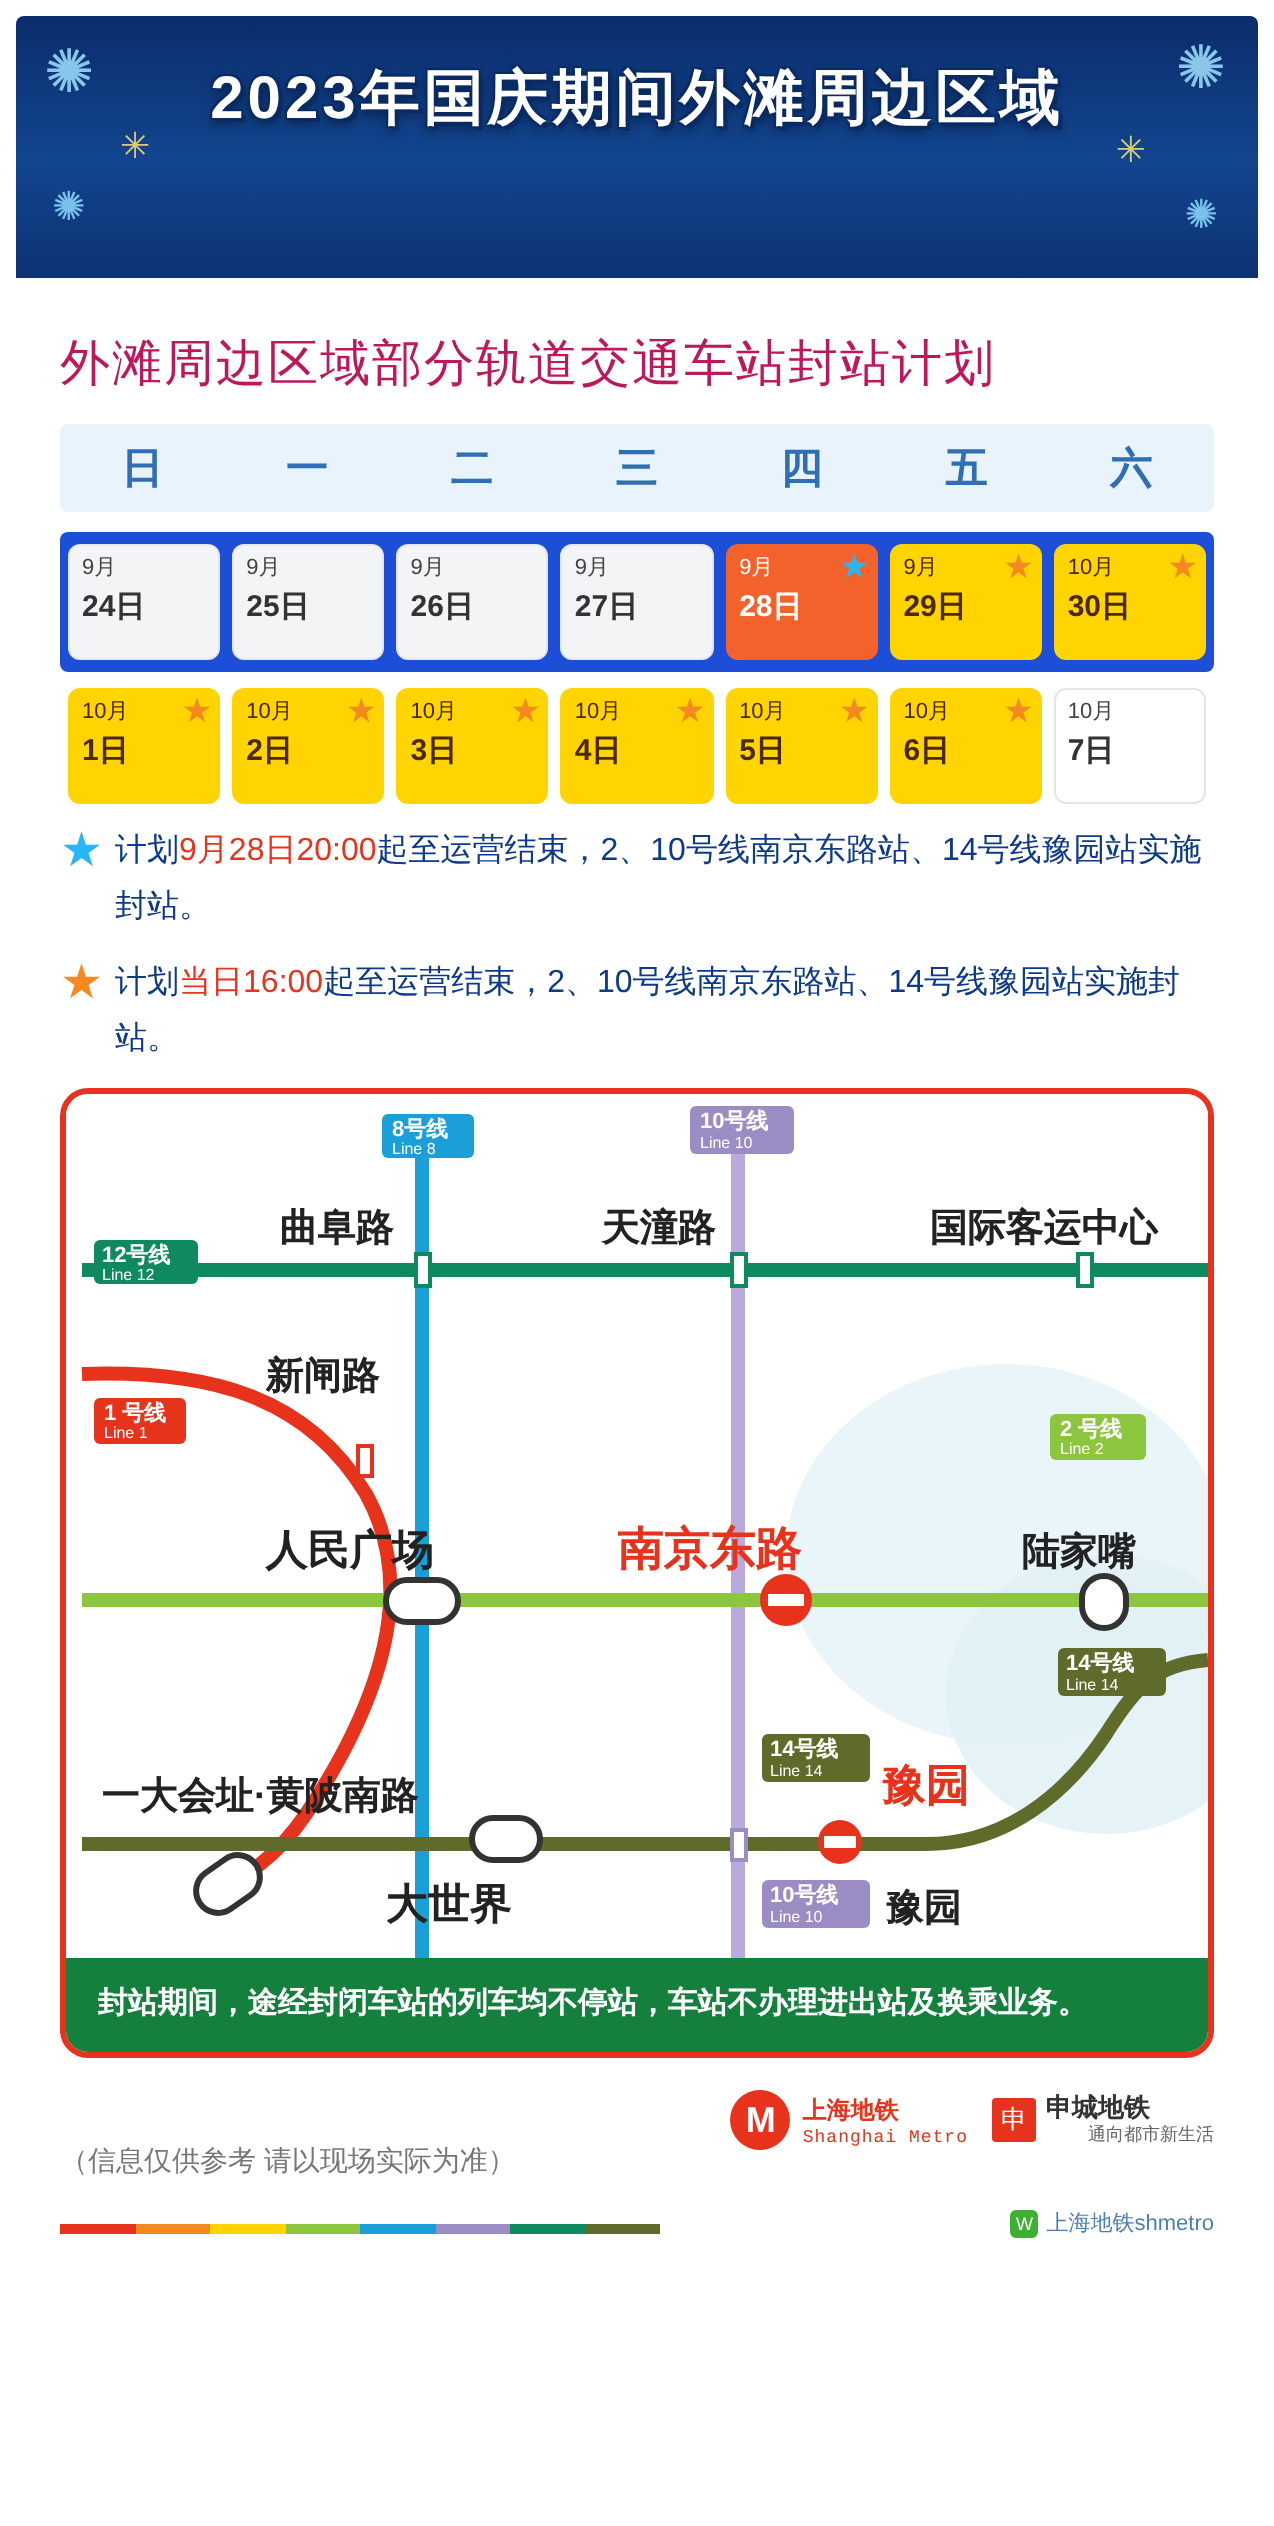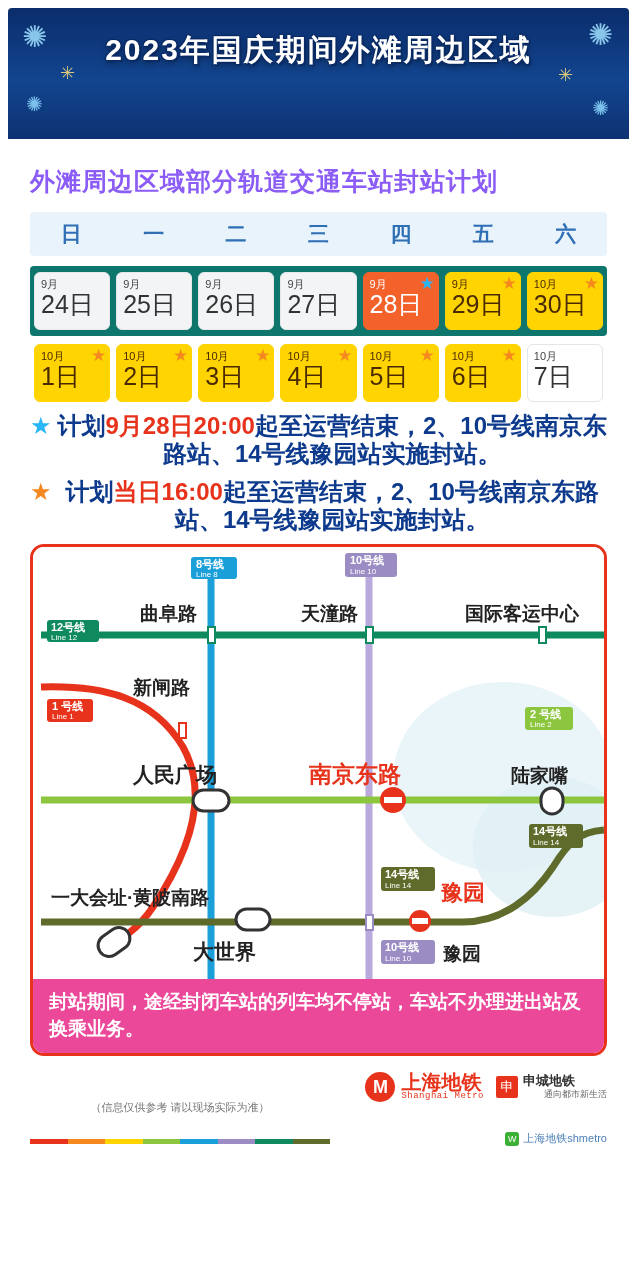--- a/index.html
+++ b/index.html
@@ -58,22 +58,22 @@
        0 3px 6px rgba(0,0,0,.45);
   }
 
   
   .card {
     background: #ffffff;
     padding: 18px 22px 0 22px;
   }
   .section-title {
     font-size: 25px;
-    font-weight: bold;
-    color: #8b5cf6;
+    font-weight: normal;
+    color: #be185d;
     letter-spacing: 1px;
     margin: 8px 0 14px 0;
   }
 
   
   .weekdays {
     display: grid;
     grid-template-columns: repeat(7, 1fr);
     background: #e9f3fb;
     border-radius: 4px;
@@ -85,32 +85,32 @@
     font-size: 21px;
     color: #2f6fb5;
     font-weight: bold;
   }
   .cal-row {
     display: grid;
     grid-template-columns: repeat(7, 1fr);
     gap: 6px;
     margin-bottom: 8px;
   }
-  .cal-row.first { background: #0f766e; border-radius: 4px; padding: 6px 4px; }
+  .cal-row.first { background: #1d4ed8; border-radius: 4px; padding: 6px 4px; }
   .cal-row.second { padding: 0 4px; }
   .day {
     position: relative;
     border-radius: 6px;
     min-height: 58px;
     padding: 5px 6px 4px 6px;
     background: #ffffff;
     border: 1px solid #e2e6e9;
   }
   .day .m { font-size: 11px; line-height: 13px; color: #444; }
-  .day .d { font-size: 25px; font-weight: normal; line-height: 26px; color: #333; }
+  .day .d { font-size: 15px; font-weight: bold; line-height: 26px; color: #333; }
   .day.plain { background: #f2f4f6; border-color: #e6e9ec; }
   .day.white { background:#ffffff; border-color:#e2e6e9; }
   .day.orange { background: #f4622c; border-color:#f4622c; }
   .day.orange .m, .day.orange .d { color: #ffffff; }
   .day.yellow { background: #ffd400; border-color:#ffd400; }
   .day.yellow .m, .day.yellow .d { color: #4a2a00; }
   .star {
     position: absolute;
     right: 3px; top: 2px;
     font-size: 17px;
@@ -128,62 +128,60 @@
   }
   .note .icon {
     flex: 0 0 auto;
     font-size: 24px;
     line-height: 28px;
     margin-right: 6px;
   }
   .note .icon.blue { color: #29b6f6; }
   .note .icon.orange { color: #f5881f; }
   .note .txt {
-    font-size: 24px;
+    font-size: 16px;
     line-height: 28px;
     color: #0d3a8c;
-    font-weight: bold;
-    text-align: center;
+    font-weight: normal;
   }
   .note .txt .hl { color: #e8331c; }
 
   
   .map-wrap {
     margin-top: 8px;
     border: 3px solid #e8331c;
     border-radius: 14px;
     background: #ffffff;
     padding: 0;
     overflow: hidden;
   }
   .map-area { position: relative; width: 100%; height: 432px; background: #ffffff; }
   .map-area svg { display: block; }
   .map-footer {
-    background: #ec4899;
+    background: #15803d;
     color: #ffffff;
-    font-size: 19px;
+    font-size: 15px;
     line-height: 27px;
     padding: 9px 16px 11px 16px;
     font-weight: bold;
   }
 
   
   .bottom {
     position: relative;
     margin-top: 10px;
     height: 82px;
     display: flex;
     align-items: center;
   }
   .disclaimer {
-    font-size: 11px;
+    font-size: 14px;
     color: #777;
     line-height: 16px;
     width: 300px;
-    text-align: center;
   }
   .color-strip {
     position: absolute;
     left: 0; bottom: 4px;
     display: flex;
     height: 5px;
     width: 300px;
   }
   .color-strip span { flex: 1; }
   .logos {
@@ -192,21 +190,21 @@
     display: flex;
     align-items: center;
     gap: 12px;
   }
   .logo-metro { display:flex; align-items:center; gap:6px; }
   .logo-mark {
     width: 30px; height: 30px; border-radius: 50%;
     background: #e8331c; color:#fff; font-size: 18px; font-weight: bold;
     display:flex; align-items:center; justify-content:center;
   }
-  .logo-text .cn { font-size: 20px; font-weight: bold; color:#e8331c; line-height:17px; }
+  .logo-text .cn { font-size: 12px; font-weight: bold; color:#e8331c; line-height:17px; }
   .logo-text .en { font-size: 9px; color:#e8331c; letter-spacing:.5px;font-family:Liberation Mono, monospace; }
   .logo-sec { display:flex; align-items:center; gap:5px; }
   .sq { width: 22px; height: 22px; background:#e8331c; color:#fff; font-size:13px;
         display:flex;align-items:center;justify-content:center; border-radius:2px;}
   .logo-sec .t1 { font-size: 13px; font-weight:bold; color:#333; line-height:14px;}
   .logo-sec .t2 { font-size: 9px; color:#666;margin-left:21px; }
   .wechat {
     position: absolute;
     right: 0; bottom: 2px;
     font-size: 11px; color: #4a7fb5;

